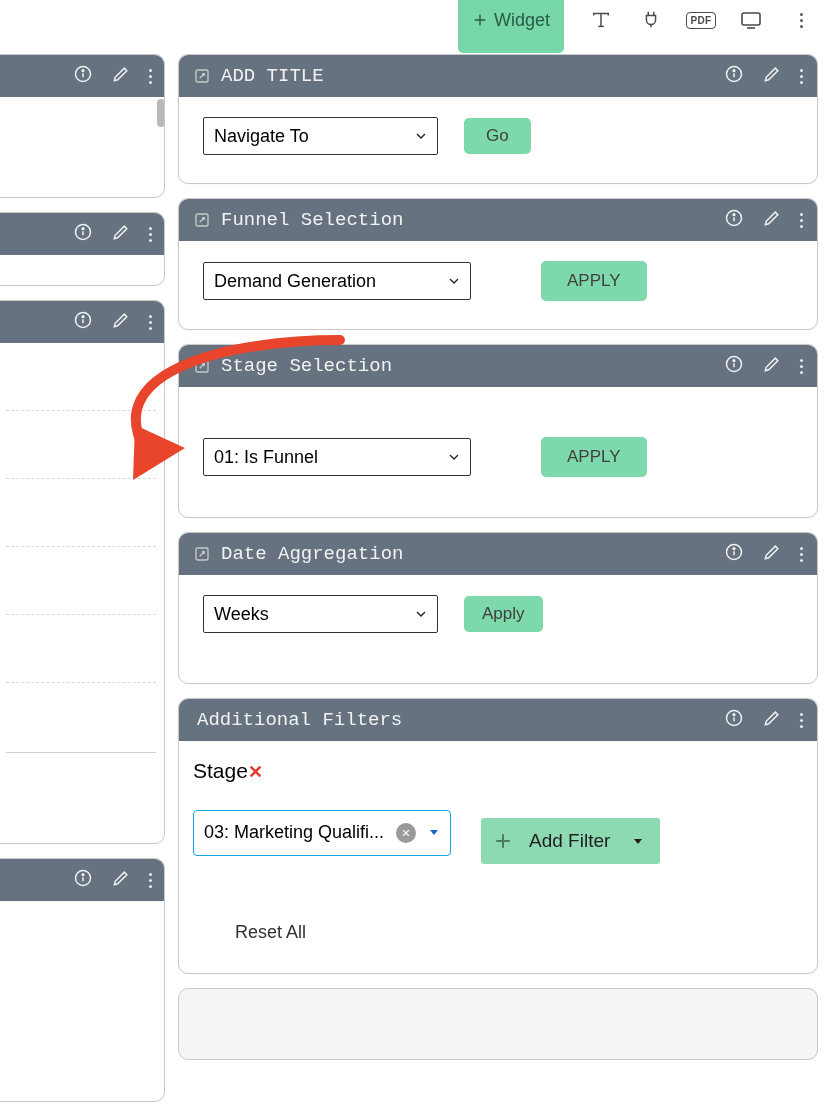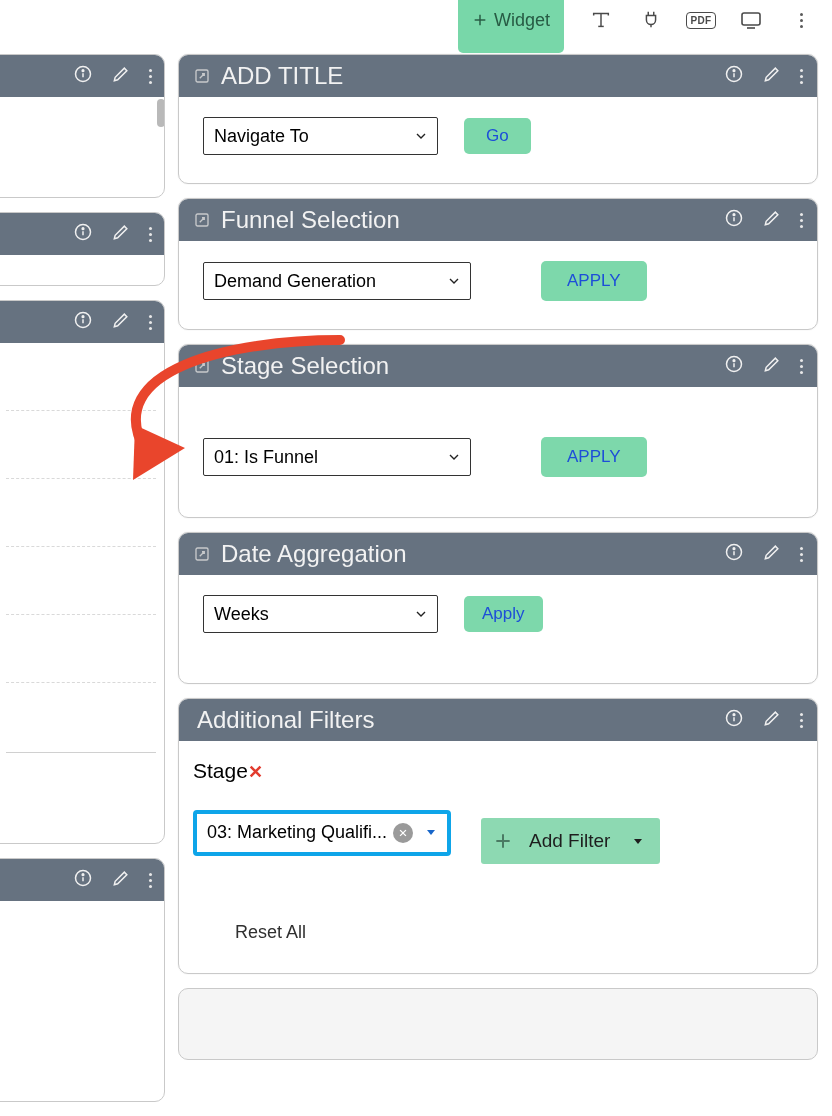--- a/index.html
+++ b/index.html
@@ -14,42 +14,42 @@
   .pdf-badge { border:1.6px solid #4a4a4a; border-radius:4px; font-size:10px; font-weight:700; padding:2px 3px; letter-spacing:.4px; color:#4a4a4a; }
   .kebab { display:flex; flex-direction:column; gap:3px; }
   .kebab span { width:3px; height:3px; background:#5a5a5a; border-radius:50%; }
 
   
   .main-col { position:absolute; left:178px; top:54px; width:640px; display:flex; flex-direction:column; gap:14px; }
 
   .card { border:1px solid #c9c9c9; border-radius:10px; background:#fff; overflow:hidden; box-shadow:0 0 0 1px rgba(0,0,0,.02); }
   .card-header { background:#667280; color:#f2f2f2; display:flex; align-items:center; padding:0 14px; height:42px; }
   .card-header .hicon { width:18px; height:18px; margin-right:10px; opacity:.85; flex:0 0 auto; }
-  .card-header .htitle { font-size:24px; font-weight:500; flex:1; }
+  .card-header .htitle { font-size:19px; font-weight:500; flex:1;font-family:Liberation Mono, monospace; }
   .card-header .hactions { display:flex; align-items:center; gap:18px; }
   .card-header .haction { cursor:pointer; }
   .card-body { padding:20px 24px 28px; }
 
   .row-inline { display:flex; align-items:center; gap:26px; }
   .row-inline.big-gap { gap:70px; }
 
   .select { position:relative; border:1px solid #333; background:#fff; height:38px; display:flex; align-items:center; padding:0 34px 0 10px; font-size:18px; cursor:pointer; border-radius:2px; }
   .select.w200 { width:235px; }
   .select.w270 { width:268px; }
   .select .chev { position:absolute; right:8px; top:50%; transform:translateY(-50%); }
 
-  .btn-go, .btn-apply { background:#7dd8ab; color:#1d4ed8; border:none; border-radius:5px; font-size:17px; font-weight:500; cursor:pointer; }
+  .btn-go, .btn-apply { background:#7dd8ab; color:#404040; border:none; border-radius:5px; font-size:17px; font-weight:500; cursor:pointer; }
   .btn-go { height:36px; padding:0 22px; }
   .btn-apply { height:40px; padding:0 26px; }
 
   .filters-body { padding:18px 14px 30px; }
   .stage-label { font-size:21px; font-weight:500; display:flex; align-items:flex-end; margin-bottom:18px; }
   .stage-label .x { color:#e23b2e; font-weight:700; font-size:18px; cursor:pointer; }
 
-  .chipbox { border:4px solid #0ea5e9; border-radius:4px; height:46px; width:258px; display:flex; align-items:center; padding:0 10px; font-size:18px; position:relative; }
+  .chipbox { border:1px solid #0ea5e9; border-radius:4px; height:46px; width:258px; display:flex; align-items:center; padding:0 10px; font-size:18px; position:relative; }
   .chipbox .txt { white-space:nowrap; overflow:hidden; text-overflow:ellipsis; flex:1; }
   .chipbox .clear { width:20px; height:20px; background:#9a9a9a; border-radius:50%; display:flex; align-items:center; justify-content:center; margin-left:4px; cursor:pointer; }
   .chipbox .clear svg { stroke:#fff; }
   .chipbox .drop { margin-left:12px; cursor:pointer; }
 
   .btn-addfilter { display:flex; align-items:center; gap:16px; background:#8dd9b2; border:none; border-radius:3px; height:46px; padding:0 16px 0 12px; font-size:19px; font-weight:500; color:#1e1e1e; cursor:pointer;margin-top:17px; }
   .btn-addfilter .plus { color:#4a7a63; }
   .btn-addfilter .drop { margin-left:6px; }
 
   .reset-all { margin-top:58px; margin-left:42px; font-size:18px; color:#303030; cursor:pointer; }

